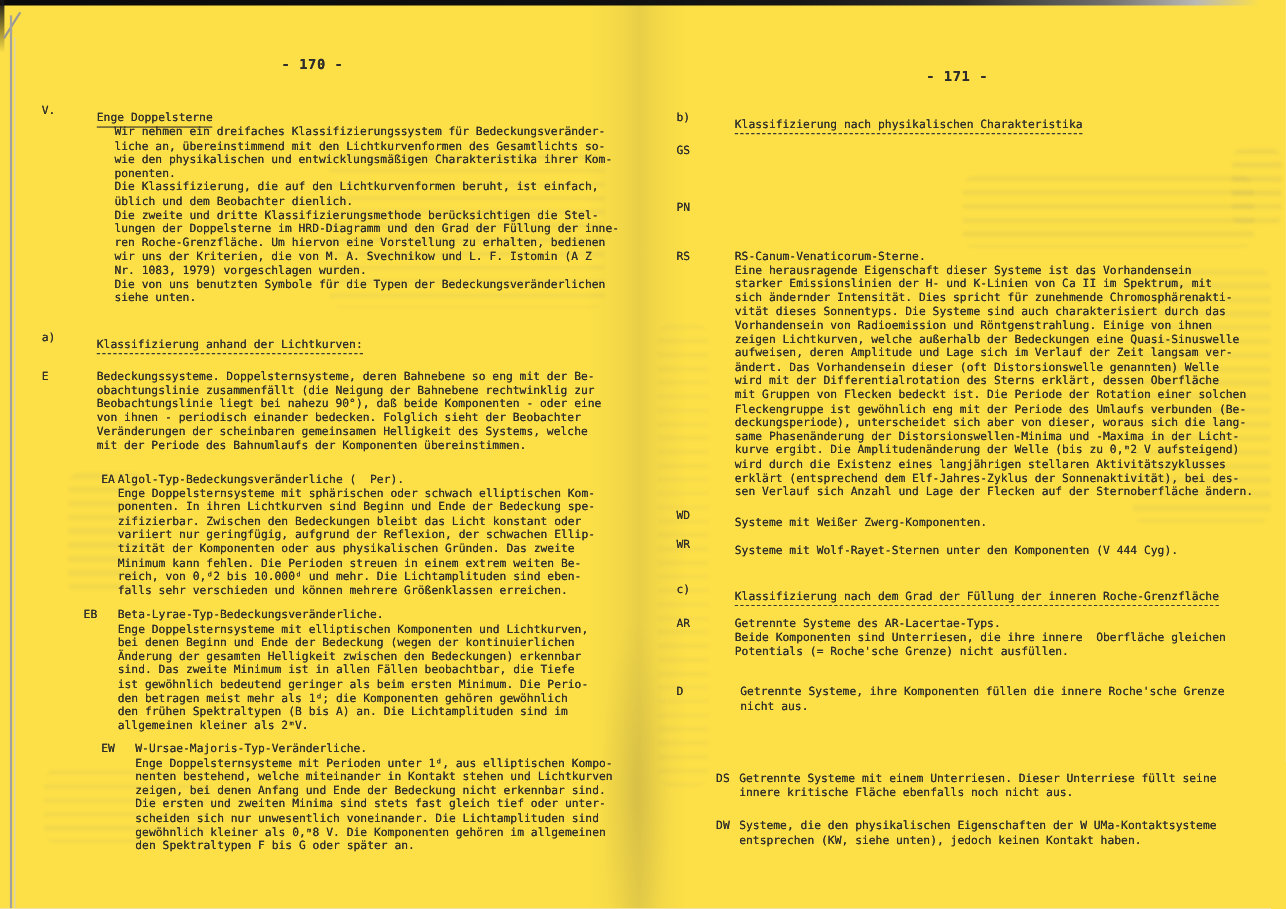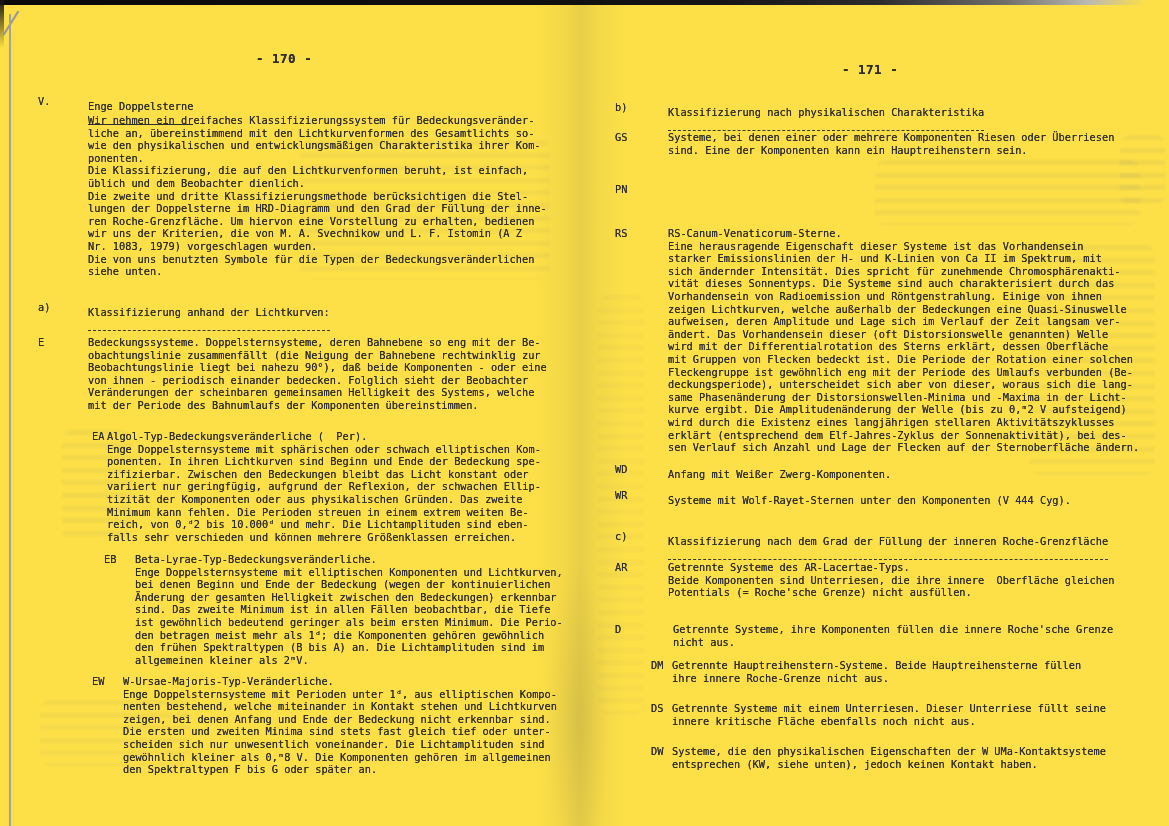--- a/index.html
+++ b/index.html
@@ -12,22 +12,23 @@
   .row { position:absolute; z-index:2; }
   .code {
     position:absolute; left:0; top:0; white-space:pre;
     font-size:10.3px; line-height:12.6px;
     text-shadow:0 0 0.35px rgba(45,45,43,0.9);
   }
   .bodytext, .heading {
     display:inline-block; white-space:pre;
     font-size:10.3px; line-height:12.6px;
     text-shadow:0 0 0.35px rgba(45,45,43,0.9);
-  }
-  .heading { padding-bottom:11px; }
+    margin-left:16px;
+  }
+  .heading { padding-bottom:1px; }
   .u-solid  { border-bottom:1px solid #2e2d2b; }
   .u-dashed { border-bottom:1.4px dashed #3a3936; }
   .pageno {
     position:absolute; z-index:2; font-weight:bold; font-size:12.5px;
     letter-spacing:0.5px; white-space:pre;
     text-shadow:0 0 0.4px rgba(40,40,38,0.9);
   }
   
   .top-edge {
     position:absolute; z-index:3; left:0; top:0; width:1169px; height:5px;
@@ -122,21 +123,21 @@
 Enge Doppelsternsysteme mit sphärischen oder schwach elliptischen Kom-
 ponenten. In ihren Lichtkurven sind Beginn und Ende der Bedeckung spe-
 zifizierbar. Zwischen den Bedeckungen bleibt das Licht konstant oder
 variiert nur geringfügig, aufgrund der Reflexion, der schwachen Ellip-
 tizität der Komponenten oder aus physikalischen Gründen. Das zweite
 Minimum kann fehlen. Die Perioden streuen in einem extrem weiten Be-
 reich, von 0,ᵈ2 bis 10.000ᵈ und mehr. Die Lichtamplituden sind eben-
 falls sehr verschieden und können mehrere Größenklassen erreichen.</span>
   </div>
 
-  <div class="row" style="left:104px;top:553px">
+  <div class="row" style="left:76px;top:553px">
     <span class="code">EB</span>
     <span class="bodytext" style="margin-left:31px">Beta-Lyrae-Typ-Bedeckungsveränderliche.
 Enge Doppelsternsysteme mit elliptischen Komponenten und Lichtkurven,
 bei denen Beginn und Ende der Bedeckung (wegen der kontinuierlichen
 Änderung der gesamten Helligkeit zwischen den Bedeckungen) erkennbar
 sind. Das zweite Minimum ist in allen Fällen beobachtbar, die Tiefe
 ist gewöhnlich bedeutend geringer als beim ersten Minimum. Die Perio-
 den betragen meist mehr als 1ᵈ; die Komponenten gehören gewöhnlich
 den frühen Spektraltypen (B bis A) an. Die Lichtamplituden sind im
 allgemeinen kleiner als 2ᵐV.</span>
@@ -156,22 +157,20 @@
 
   <div class="pageno" style="left:842px;top:62px">- 171 -</div>
 
   <div class="row" style="left:615px;top:101px">
     <span class="code">b)</span>
     <span class="heading u-dashed" style="margin-left:53px">Klassifizierung nach physikalischen Charakteristika</span>
   </div>
 
   <div class="row" style="left:615px;top:131px">
     <span class="code">GS</span>
-    <span class="bodytext" style="margin-left:53px">Systeme, bei denen einer oder mehrere Komponenten Riesen oder Überriesen
-sind. Eine der Komponenten kann ein Hauptreihenstern sein.</span>
   </div>
 
   <div class="row" style="left:615px;top:183px">
     <span class="code">PN</span>
   </div>
 
   <div class="row" style="left:615px;top:227px">
     <span class="code">RS</span>
     <span class="bodytext" style="margin-left:53px">RS-Canum-Venaticorum-Sterne.
 Eine herausragende Eigenschaft dieser Systeme ist das Vorhandensein
@@ -188,21 +187,21 @@
 deckungsperiode), unterscheidet sich aber von dieser, woraus sich die lang-
 same Phasenänderung der Distorsionswellen-Minima und -Maxima in der Licht-
 kurve ergibt. Die Amplitudenänderung der Welle (bis zu 0,ᵐ2 V aufsteigend)
 wird durch die Existenz eines langjährigen stellaren Aktivitätszyklusses
 erklärt (entsprechend dem Elf-Jahres-Zyklus der Sonnenaktivität), bei des-
 sen Verlauf sich Anzahl und Lage der Flecken auf der Sternoberfläche ändern.</span>
   </div>
 
   <div class="row" style="left:615px;top:463px">
     <span class="code">WD</span>
-    <span class="bodytext" style="margin-left:53px">Anfang mit Weißer Zwerg-Komponenten.</span>
+    <span class="bodytext" style="margin-left:53px">Systeme mit Weißer Zwerg-Komponenten.</span>
   </div>
 
   <div class="row" style="left:615px;top:489px">
     <span class="code">WR</span>
     <span class="bodytext" style="margin-left:53px">Systeme mit Wolf-Rayet-Sternen unter den Komponenten (V 444 Cyg).</span>
   </div>
 
   <div class="row" style="left:615px;top:530px">
     <span class="code">c)</span>
     <span class="heading u-dashed" style="margin-left:53px">Klassifizierung nach dem Grad der Füllung der inneren Roche-Grenzfläche</span>
@@ -214,25 +213,20 @@
 Beide Komponenten sind Unterriesen, die ihre innere  Oberfläche gleichen
 Potentials (= Roche'sche Grenze) nicht ausfüllen.</span>
   </div>
 
   <div class="row" style="left:615px;top:623px">
     <span class="code">D</span>
     <span class="bodytext" style="margin-left:58px">Getrennte Systeme, ihre Komponenten füllen die innere Roche'sche Grenze
 nicht aus.</span>
   </div>
 
-  <div class="row" style="left:651px;top:659px">
-    <span class="code">DM</span>
-    <span class="bodytext" style="margin-left:21px">Getrennte Hauptreihenstern-Systeme. Beide Hauptreihensterne füllen
-ihre innere Roche-Grenze nicht aus.</span>
-  </div>
 
   <div class="row" style="left:651px;top:702px">
     <span class="code">DS</span>
     <span class="bodytext" style="margin-left:21px">Getrennte Systeme mit einem Unterriesen. Dieser Unterriese füllt seine
 innere kritische Fläche ebenfalls noch nicht aus.</span>
   </div>
 
   <div class="row" style="left:651px;top:745px">
     <span class="code">DW</span>
     <span class="bodytext" style="margin-left:21px">Systeme, die den physikalischen Eigenschaften der W UMa-Kontaktsysteme

